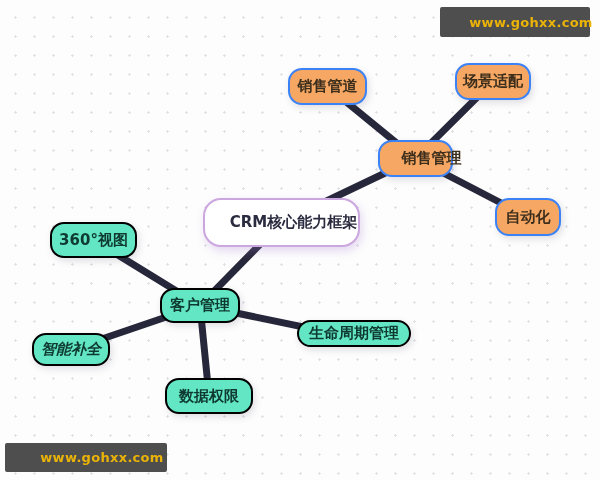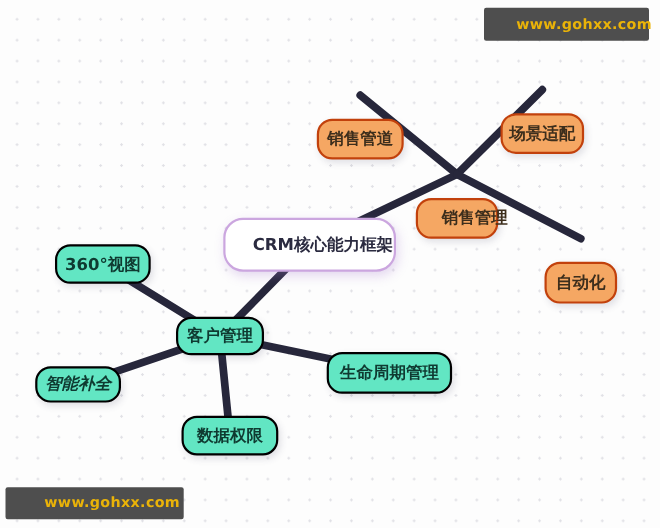--- a/index.html
+++ b/index.html
@@ -12,39 +12,39 @@
     font-family:"DejaVu Sans","Liberation Sans",sans-serif;
   }
   #edges{position:absolute;left:0;top:0;width:600px;height:480px;}
   #edges line{stroke:#27273b;stroke-width:7;stroke-linecap:round;}
   .node{
     position:absolute;display:flex;align-items:center;justify-content:center;
     white-space:nowrap;font-weight:bold;font-size:15px;line-height:1;
     border-radius:14px;box-sizing:border-box;
     box-shadow:2px 3px 7px rgba(70,70,100,0.16);
   }
-  .orange{background:#f5a763;border:2px solid #c2410c;color:#3d2e1c;margin-top:40px;}
+  .orange{background:#f5a763;border:2px solid #3b82f6;color:#3d2e1c;}
   .teal{background:#62e6c3;border:2px solid #000000;color:#0f3a31;}
   .root{
     background:#ffffff;border:2.5px solid #cba6df;color:#2b2b40;
     border-radius:18px;font-size:15px;
     box-shadow:2px 4px 10px rgba(170,130,210,0.30);
     padding-left:24px;
   }
   
   .n-root{left:203px;top:198px;width:157px;height:49px;}
   .n-sales-pipeline{left:288px;top:68px;width:79px;height:37px;}
   .n-scenario{left:455px;top:63px;width:76px;height:37px;}
   .n-sales-mgmt{left:378px;top:140px;width:75px;height:37px;padding-left:32px;}
   .n-automation{left:495px;top:198px;width:66px;height:38px;}
   .n-view360{left:50px;top:222px;width:87px;height:36px;}
   .n-customer{left:160px;top:288px;width:80px;height:35px;}
   .n-smart{left:32px;top:333px;width:78px;height:33px;font-style:italic;}
   .n-dataperm{left:165px;top:378px;width:88px;height:36px;}
-  .n-lifecycle{left:297px;top:320px;width:114px;height:38px;}
+  .n-lifecycle{left:297px;top:320px;width:114px;height:27px;}
   .watermark{
     position:absolute;background:#4e4e4e;color:#eab308;
     display:flex;align-items:center;justify-content:center;
     font-size:13px;font-weight:600;letter-spacing:0.3px;
     border-radius:2px;
     padding-left:32px;
   }
   .wm-top-right{right:10px;top:7px;width:118px;height:30px;}
   .wm-bottom-left{left:5px;top:443px;width:130px;height:29px;}
 </style>

